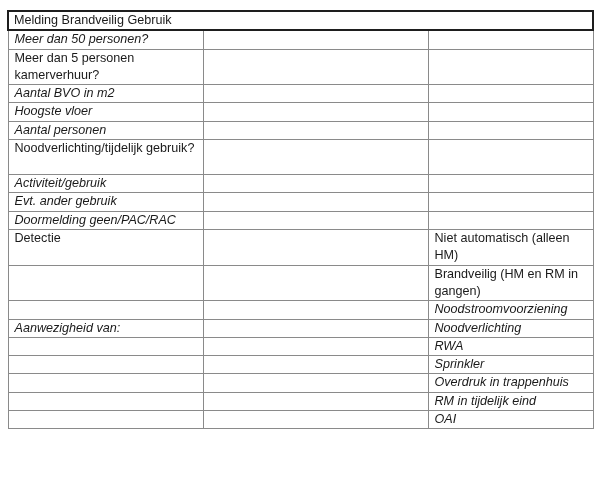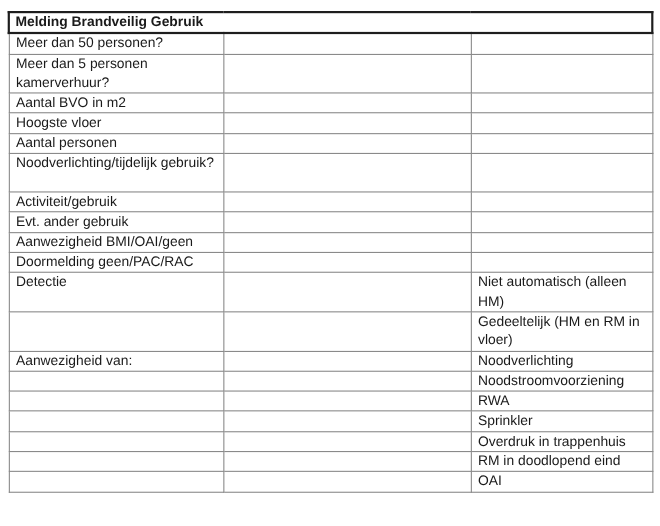--- a/index.html
+++ b/index.html
@@ -24,27 +24,26 @@
       font-size: 12.6px;
       line-height: 17.3px;
     }
     .form-table td {
       border: 1px solid #8a8a8a;
       padding: 0 0 0 6px;
       vertical-align: top;
       overflow: hidden;
       white-space: normal;
     }
-    .form-table tr.single td { height: 16.6px; }
+    .form-table tr.single td { height: 16.6px; font-style: italic; }
     .form-table tr.double td { height: 34.1px; }
     .form-table tr.header td {
       border: 2px solid #1e1e1e;
       height: 16px;
       padding-left: 5px;
-      font-weight: bold;
     }
     col.c1 { width: 195px; }
     col.c2 { width: 225px; }
     col.c3 { width: 165px; }
   </style>
 </head>
 <body>
 
 <table class="form-table">
   <colgroup>
@@ -90,68 +89,63 @@
         <td>Activiteit/gebruik</td>
         <td></td>
         <td></td>
       </tr>
       <tr class="single">
         <td>Evt. ander gebruik</td>
         <td></td>
         <td></td>
       </tr>
       <tr class="single">
-        <td>Aanwezigheid BMI/OAI/geen</td>
-        <td></td>
-        <td></td>
-      </tr>
-      <tr class="single">
         <td>Doormelding geen/PAC/RAC</td>
         <td></td>
         <td></td>
       </tr>
       <tr class="double">
         <td>Detectie</td>
         <td></td>
         <td>Niet automatisch (alleen HM)</td>
       </tr>
       <tr class="double">
         <td></td>
         <td></td>
-        <td>Gedeeltelijk (HM en RM in vloer)</td>
+        <td>Brandveilig (HM en RM in gangen)</td>
+      </tr>
+      <tr class="single">
+        <td></td>
+        <td></td>
+        <td>Noodstroomvoorziening</td>
       </tr>
       <tr class="single">
         <td>Aanwezigheid van:</td>
         <td></td>
         <td>Noodverlichting</td>
-      </tr>
-      <tr class="single">
-        <td></td>
-        <td></td>
-        <td>Noodstroomvoorziening</td>
       </tr>
       <tr class="single">
         <td></td>
         <td></td>
         <td>RWA</td>
       </tr>
       <tr class="single">
         <td></td>
         <td></td>
         <td>Sprinkler</td>
       </tr>
       <tr class="single">
         <td></td>
         <td></td>
         <td>Overdruk in trappenhuis</td>
       </tr>
       <tr class="single">
         <td></td>
         <td></td>
-        <td>RM in doodlopend eind</td>
+        <td>RM in tijdelijk eind</td>
       </tr>
       <tr class="single">
         <td></td>
         <td></td>
         <td>OAI</td>
       </tr>
     </tbody>
 </table>
 
 </body></html>

